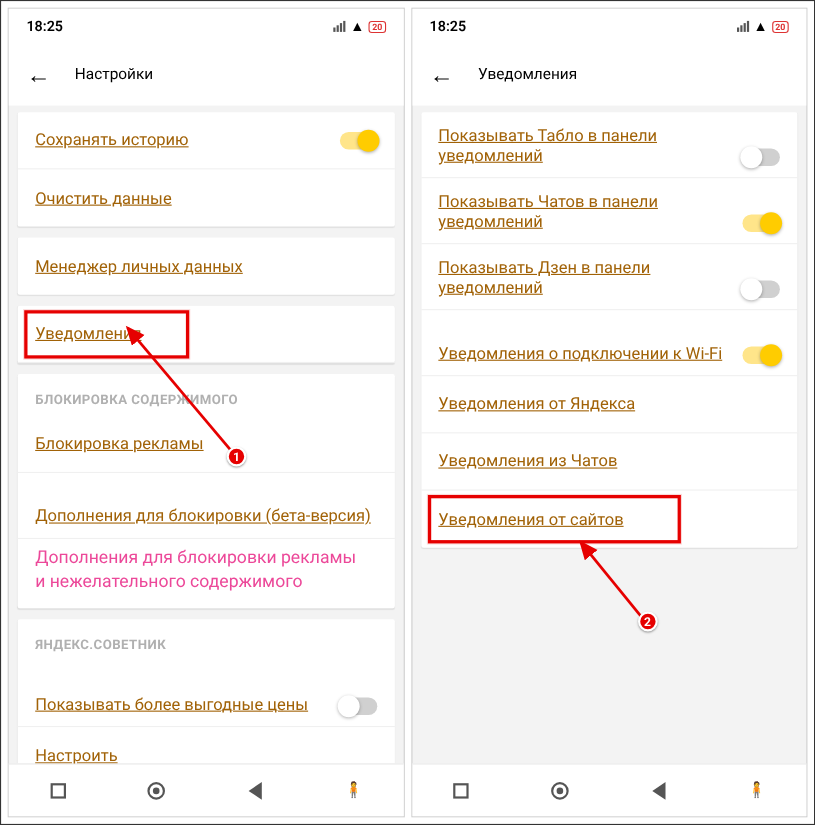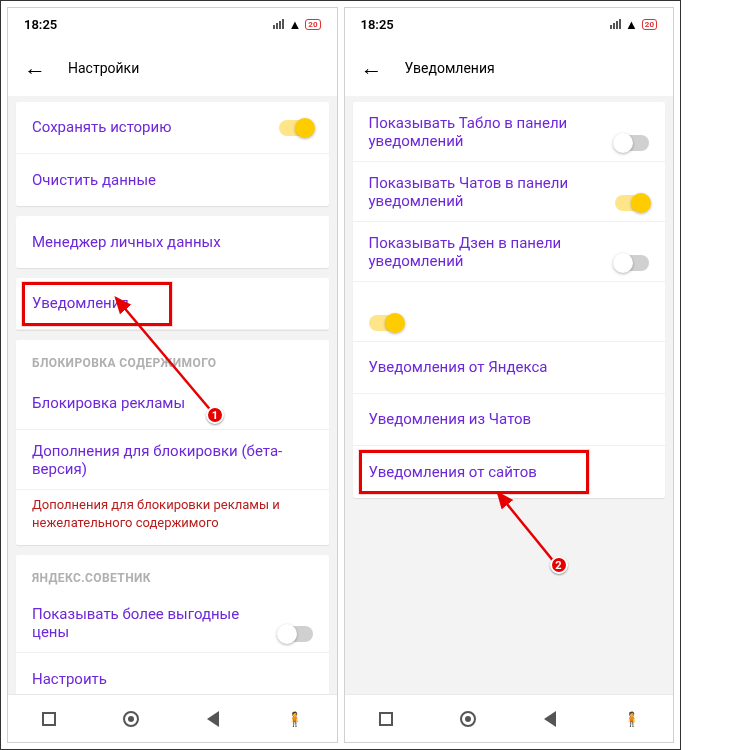--- a/index.html
+++ b/index.html
@@ -1,34 +1,34 @@
 <!DOCTYPE html>
 <html><head>
 <meta charset="utf-8">
 <style>
   * { box-sizing: border-box; margin: 0; padding: 0; }
   body { font-family: -apple-system, Roboto, Arial, sans-serif; background: #fff; }
-  .outer { width: 681px; height: 750px; border: 1px solid #333; display: flex; position: relative; }
+  .outer { width: 741px; height: 750px; border: 1px solid #333; display: flex; position: relative; }
   .phone { flex: 1; border: 1px solid #d0d0d0; margin: 6px 3px; background: #f3f3f3; display: flex; flex-direction: column; position: relative; }
   .phone:first-child { margin-left: 6px; }
   .phone:last-child { margin-right: 6px; }
   .status-bar { height: 32px; background: #fff; display: flex; align-items: center; padding: 0 16px; font-size: 13px; font-weight: 600; color: #000; }
   .status-time { flex: 0 0 auto; }
   .status-right { margin-left: auto; display: flex; align-items: center; gap: 4px; font-size: 12px; }
   .app-header { height: 56px; background: #fff; display: flex; align-items: center; padding: 0 16px; gap: 22px; }
   .back-arrow { font-size: 22px; cursor: pointer; user-select: none; }
   .title { font-size: 14px; font-weight: 400; }
   .content { flex: 1; padding: 6px 8px 0 8px; overflow: hidden; }
   .group { background: #fff; margin-bottom: 10px; border-radius: 2px; box-shadow: 0 1px 1px rgba(0,0,0,0.08); }
   .row { display: flex; align-items: center; min-height: 52px; padding: 10px 16px; border-bottom: 1px solid #f0f0f0; position: relative; }
   .row:last-child { border-bottom: none; }
   .row.tall { min-height: 60px; align-items: flex-end; }
-  .row-label { flex: 1; font-size: 15px; color: #6d28d9; line-height: 1.25; }
+  .row-label { flex: 1; font-size: 15px; color: #a16207; line-height: 1.25; text-decoration: underline; }
   .section-title { font-size: 12px; color: #b0b0b0; letter-spacing: 0.4px; padding: 16px 16px 8px 16px; font-weight: 700; }
-  .desc { font-size: 13px; color: #b91c1c; padding: 6px 32px 14px 16px; line-height: 1.35; }
+  .desc { font-size: 16px; color: #ec4899; padding: 6px 32px 14px 16px; line-height: 1.35; }
   .toggle { width: 34px; height: 16px; border-radius: 10px; background: #d0d0d0; position: relative; flex-shrink: 0; }
   .toggle::after { content: ""; position: absolute; width: 20px; height: 20px; border-radius: 50%; background: #fff; top: -2px; left: -2px; box-shadow: 0 1px 3px rgba(0,0,0,0.3); }
   .toggle.on { background: #ffe58a; }
   .toggle.on::after { left: auto; right: -2px; background: #ffcc00; }
   .highlight-box { position: absolute; border: 3px solid #e60000; box-shadow: 0 0 0 1px rgba(230,0,0,0.15); pointer-events: none; z-index: 4; }
   .nav-bar { height: 48px; background: #fff; display: flex; align-items: center; justify-content: space-around; border-top: 1px solid #e8e8e8; }
   .nav-btn { width: 26px; height: 26px; display: flex; align-items: center; justify-content: center; }
   .nav-square { width: 14px; height: 14px; border: 2px solid #555; }
   .nav-circle { width: 16px; height: 16px; border: 2px solid #555; border-radius: 50%; position: relative; }
   .nav-circle::after { content:""; position:absolute; inset:3px; border-radius:50%; background:#555; }
@@ -160,20 +160,21 @@
         </div>
         <div class="row tall">
           <span class="row-label">Показывать Чатов в панели уведомлений</span>
           <span class="toggle on"></span>
         </div>
         <div class="row tall">
           <span class="row-label">Показывать Дзен в панели уведомлений</span>
           <span class="toggle"></span>
         </div>
         <div class="row tall">
+          <span class="row-label">Уведомления о подключении к Wi-Fi</span>
           <span class="toggle on"></span>
         </div>
         <div class="row">
           <span class="row-label">Уведомления от Яндекса</span>
         </div>
         <div class="row">
           <span class="row-label">Уведомления из Чатов</span>
         </div>
         <div class="row" style="position:relative;">
           <span class="row-label">Уведомления от сайтов</span>

